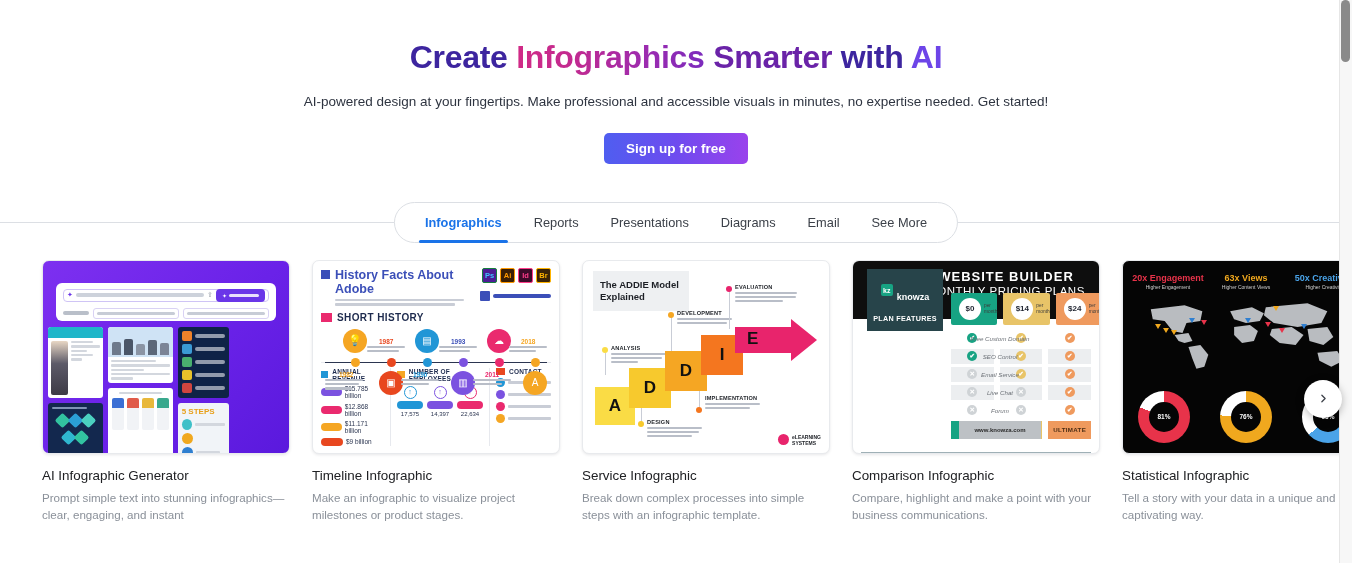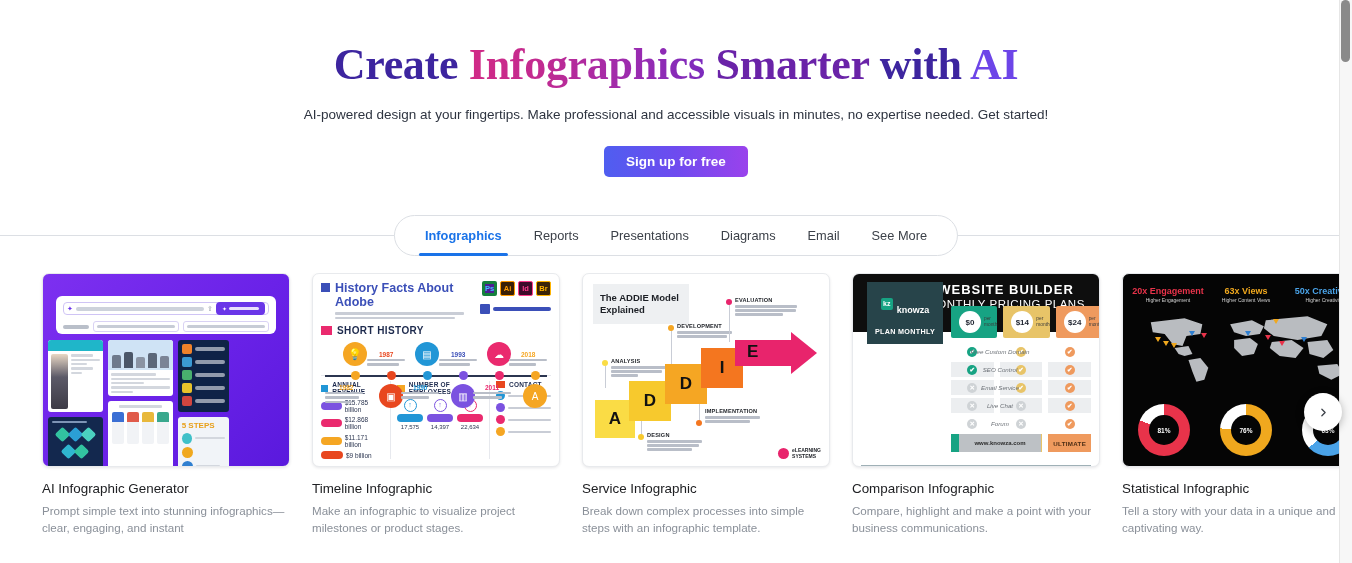--- a/index.html
+++ b/index.html
@@ -18,22 +18,22 @@
     background: #f7f7f7; border-left: 1px solid #e6e6e6;
   }
   .scrollbar-thumb {
     position: absolute; top: 0; right: 2px; width: 9px; height: 62px;
     background: #8a8a8a; border-radius: 5px;
   }
 
   
   .hero { padding-top: 40px; text-align: center; }
   .headline {
-    font-size: 44px; font-weight: 700; letter-spacing: -0.3px;
-    line-height: 1.12; color: #3f27a6; font-family: Liberation Serif, serif;
+    font-size: 32px; font-weight: 700; letter-spacing: -0.3px;
+    line-height: 1.12; color: #3f27a6;
   }
   .headline .w-create { color: #3d259f; }
   .headline .w-infographics {
     background: linear-gradient(90deg, #d12a86 0%, #c22a90 30%, #9b2bb0 70%, #7b2bbd 100%);
     -webkit-background-clip: text; background-clip: text;
     -webkit-text-fill-color: transparent; color: #a62a9e;
   }
   .headline .w-smarter { color: #6a23a8; }
   .headline .w-with { color: #3d259f; }
   .headline .w-ai { color: #6d45e8; }
@@ -163,21 +163,21 @@
   
   .t2 { background:#fff; padding: 7px 8px; display:flex; flex-direction:column; }
   .t2-head { display:flex; align-items:flex-start; gap:5px; }
   .t2-sq { width:9px;height:9px;background:#3b4fb8;margin-top:2px;flex:0 0 9px;}
   .t2-title { font-size:12.5px; font-weight:700; color:#3b4fb8; font-family:"Liberation Sans",sans-serif;}
   .t2-sub { margin-top:3px; }
   .t2-sub .ln { background:#c9cdd6; }
   .adobe-icons { display:flex; gap:3px; margin-left:auto; }
   .aicon { width:15px;height:15px;border-radius:2px; display:flex;align-items:center;justify-content:center;
            font-size:7.5px;font-weight:700;color:#fff; font-family:"Liberation Sans",sans-serif;}
-  .aicon.ps{background:#4c1d95;color:#3fc3ff;border:3px solid #15803d}
+  .aicon.ps{background:#4c1d95;color:#3fc3ff;border:1px solid #15803d}
   .aicon.ai{background:#3a1f05;color:#ff9a00;border:1px solid #ff9a00}
   .aicon.id{background:#3d0b2a;color:#ff3d8b;border:1px solid #ff3d8b}
   .aicon.br{background:#3a2408;color:#ffb400;border:1px solid #ffb400}
   .t2-brand { display:flex; align-items:center; gap:3px; margin-left:auto; margin-top:4px;}
   .t2-brand .bi { width:10px;height:10px;background:#3b4fb8;border-radius:1px;}
   .t2-brand .bt { width:58px;height:4px;background:#3b4fb8;border-radius:2px;}
   .t2-sh { display:flex; align-items:center; gap:5px; margin-top:6px;}
   .t2-sh .sq { width:11px;height:9px;background:#ea2a6e;}
   .t2-sh .tx { font-size:10px;font-weight:700;color:#1d2a4d;letter-spacing:.4px;
                font-family:"Liberation Sans",sans-serif;}
@@ -710,21 +710,21 @@
           <div class="t4-top">
             <div class="t4-ttl">
               <div class="l1">WEBSITE BUILDER</div>
               <div class="l2">MONTHLY PRICING PLANS</div>
             </div>
             <div class="t4-brandbox">
               <div class="t4-brand">
                 <span class="m">kz</span>
                 <span class="n">knowza</span>
               </div>
-              <div class="t4-pf">PLAN MONTHLY</div>
+              <div class="t4-pf">PLAN FEATURES</div>
             </div>
           </div>
 
           <div class="t4-body">
             <div class="t4-plans">
               <div class="plan" style="background:#17a383">
                 <span class="circ">$0</span>
                 <span class="pm">per<br>month</span>
               </div>
               <div class="plan" style="background:#e8c468">

